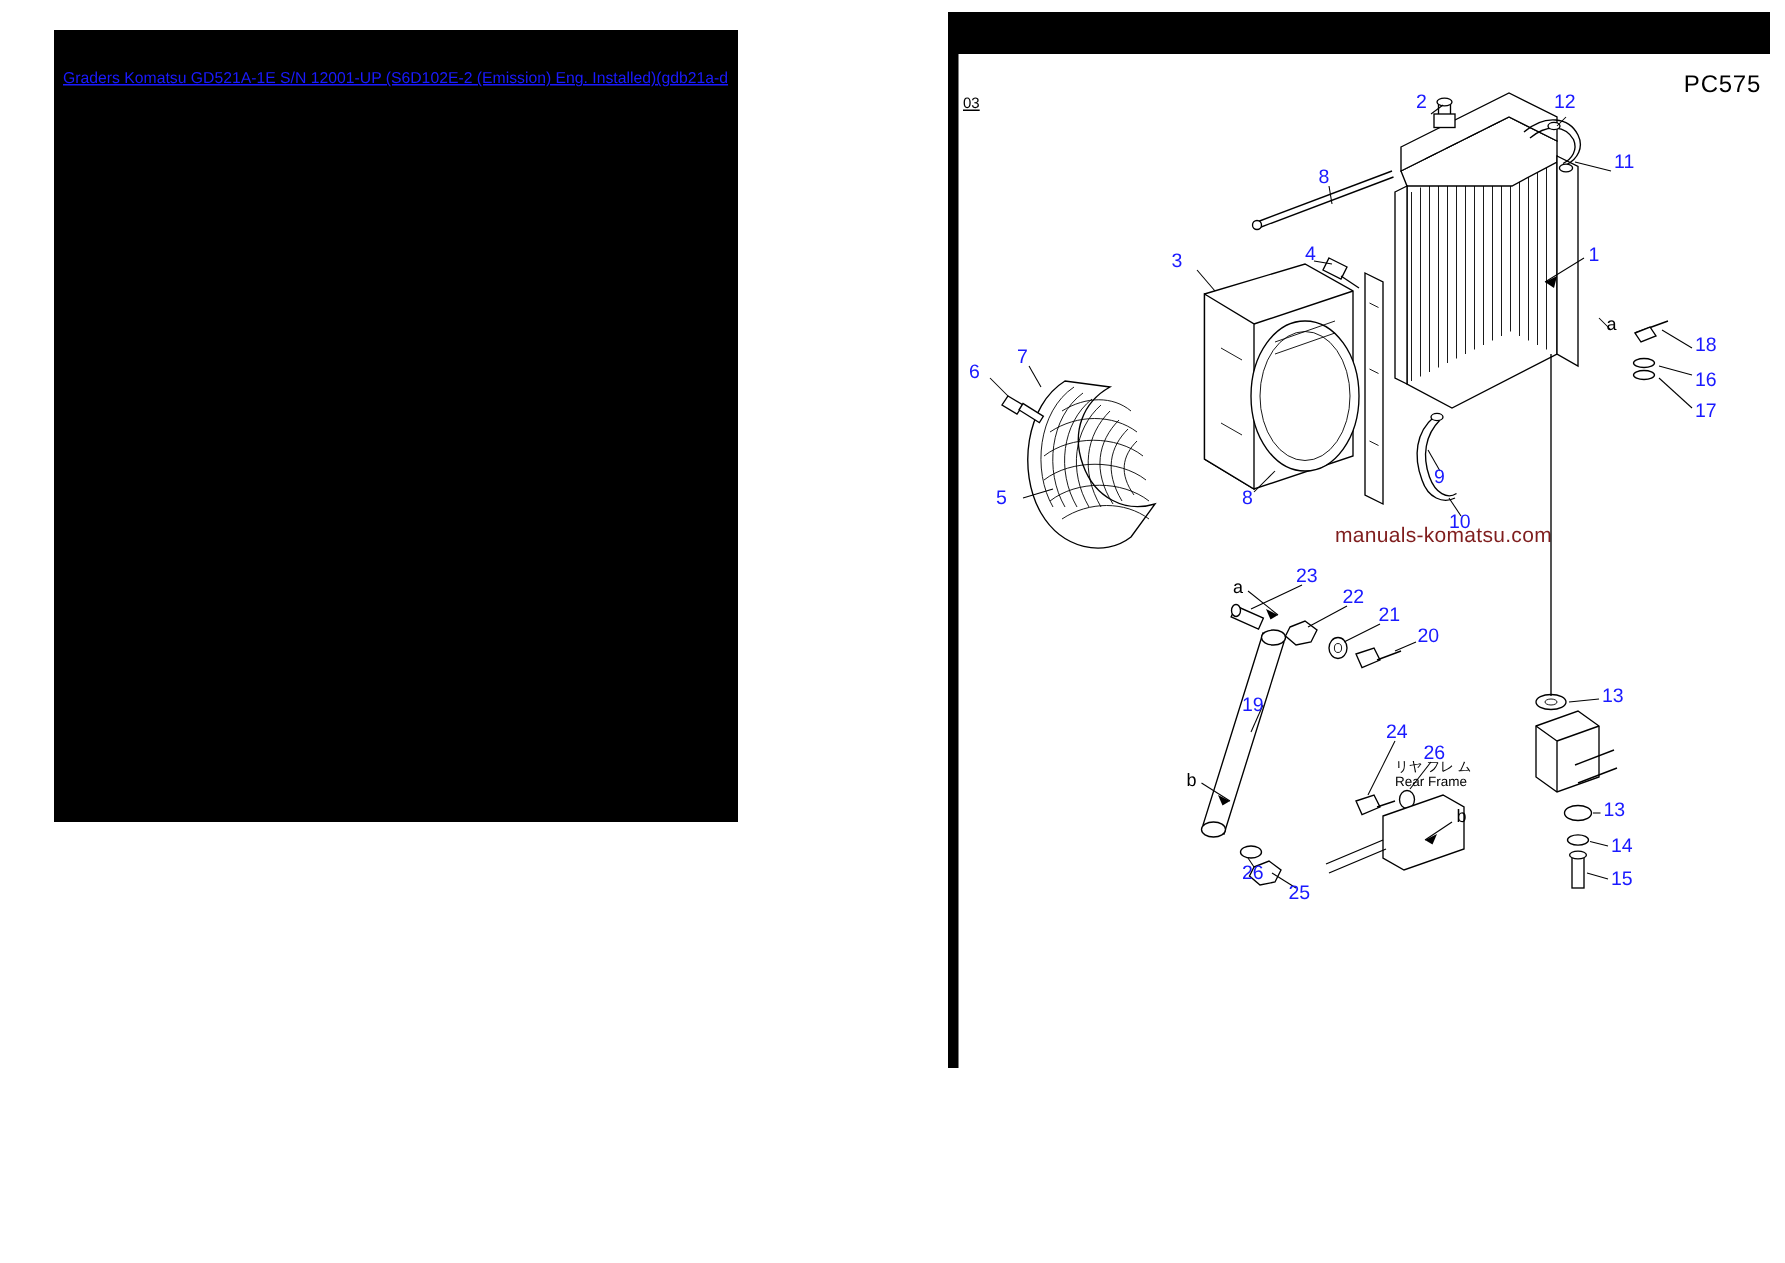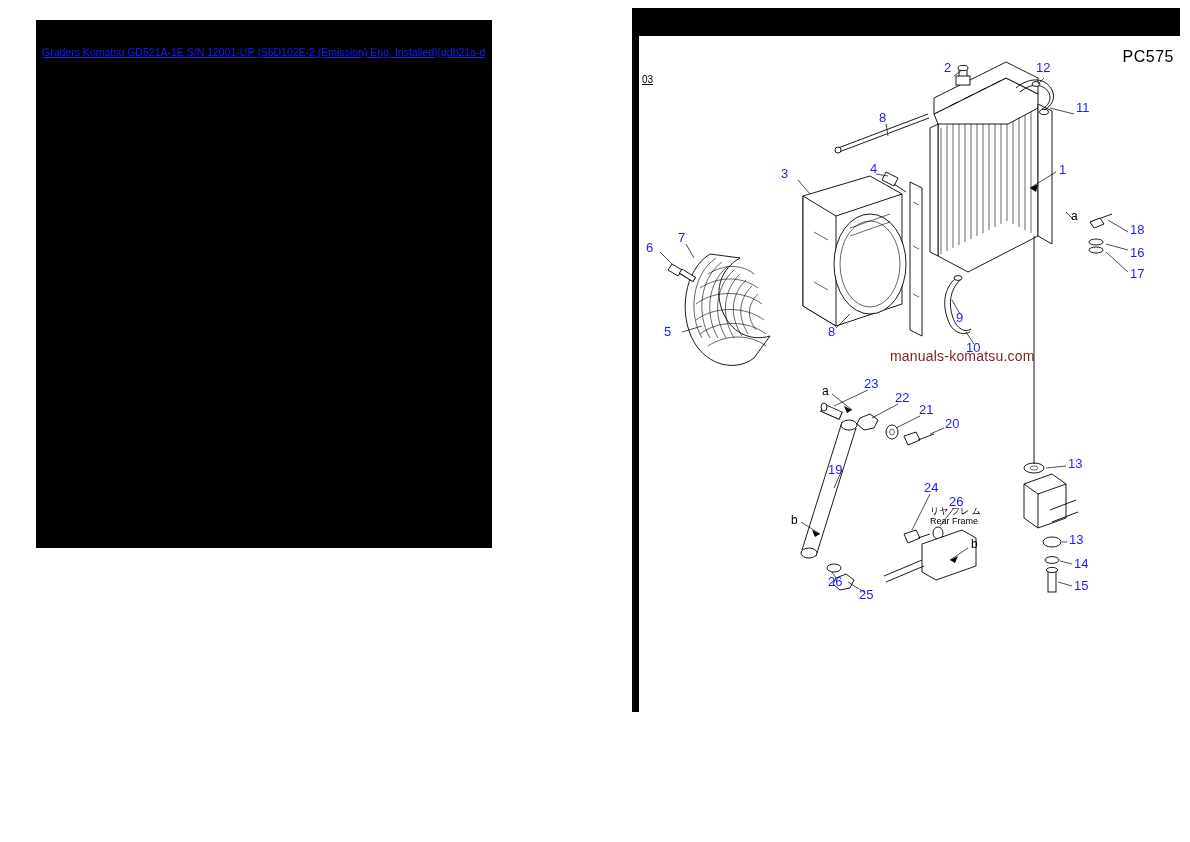--- a/index.html
+++ b/index.html
@@ -68,21 +68,21 @@
     left: 6px;
     top: 28px;
     width: 542px;
     height: 676px;
     border-left: 1px solid #000000;
     box-sizing: border-box;
   }
   #page-number {
     position: absolute;
     left: 10px;
-    top: 66px;
+    top: 56px;
     font-size: 10px;
     color: #000000;
     text-decoration: underline;
   }
   #model-code {
     position: absolute;
     right: 6px;
     top: 40px;
     font-size: 16px;
     color: #000000;

